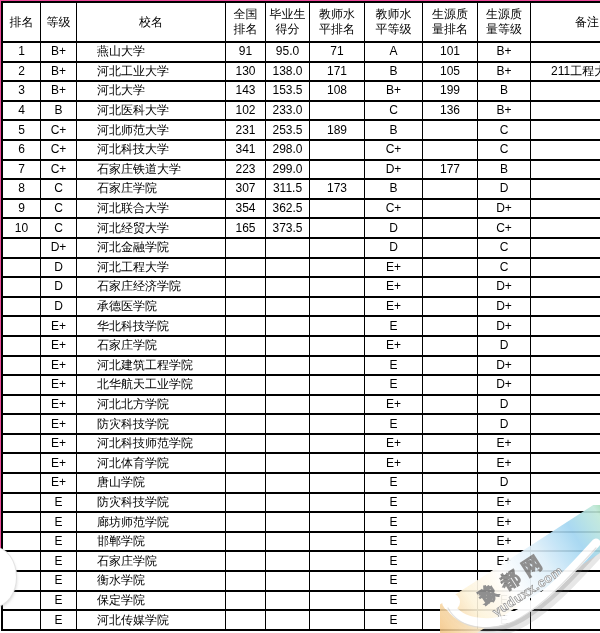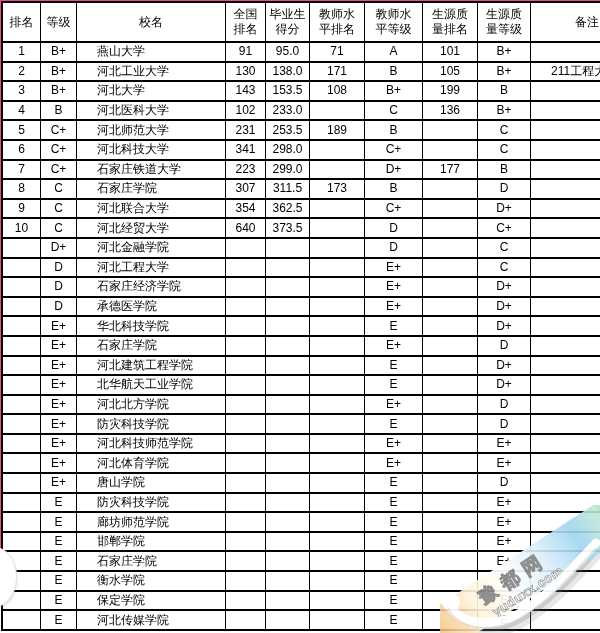--- a/index.html
+++ b/index.html
@@ -156,21 +156,21 @@
           <td class="c5 col-teacher_rank"></td>
           <td class="c6 col-teacher_grade">C+</td>
           <td class="c7 col-source_rank"></td>
           <td class="c8 col-source_grade">D+</td>
           <td class="c9 col-remark"></td>
         </tr>
         <tr>
           <td class="c0 col-rank">10</td>
           <td class="c1 col-grade">C</td>
           <td class="c2 col-name">河北经贸大学</td>
-          <td class="c3 col-national_rank">640</td>
+          <td class="c3 col-national_rank">165</td>
           <td class="c4 col-grad_score">373.5</td>
           <td class="c5 col-teacher_rank"></td>
           <td class="c6 col-teacher_grade">D</td>
           <td class="c7 col-source_rank"></td>
           <td class="c8 col-source_grade">C+</td>
           <td class="c9 col-remark"></td>
         </tr>
         <tr>
           <td class="c0 col-rank"></td>
           <td class="c1 col-grade">D+</td>

